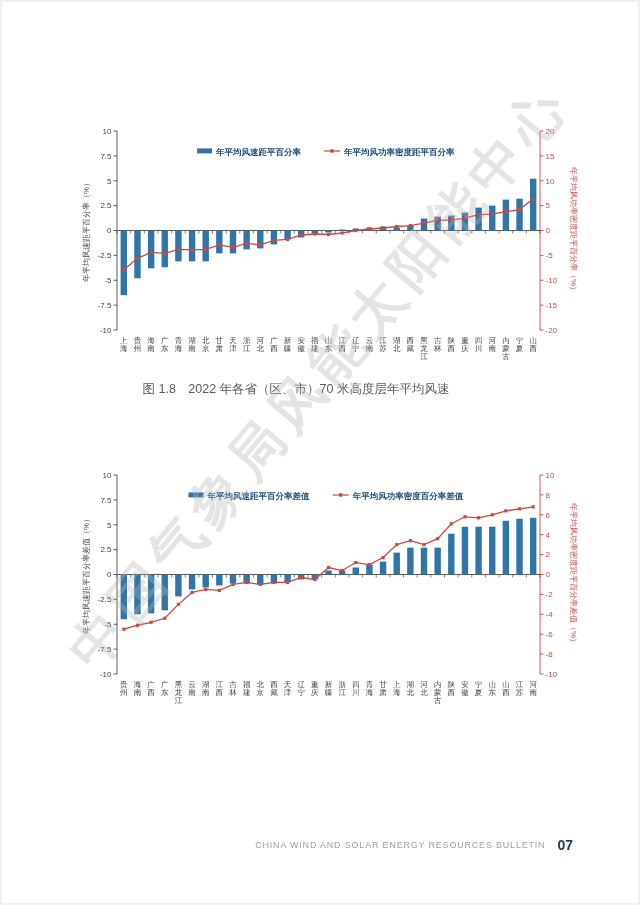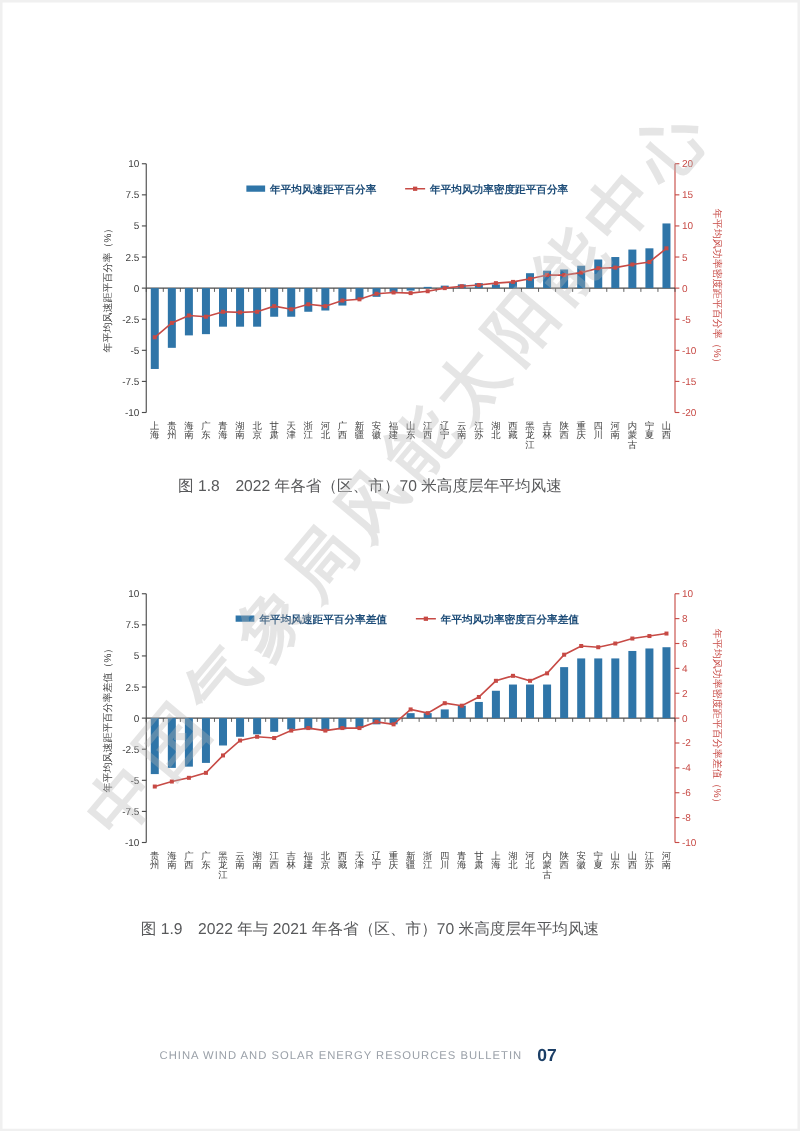--- a/index.html
+++ b/index.html
@@ -9,21 +9,21 @@
   .watermark{position:absolute;left:-80px;top:340px;width:800px;text-align:center;
         transform:rotate(-50deg);font-size:54px;font-weight:bold;color:#b5b5b5;
         opacity:.34;letter-spacing:8px;white-space:nowrap;pointer-events:none;z-index:5;}
   .chart{position:absolute;left:72px;width:520px;height:252px;z-index:1;}
   #chart1{top:124px;}
   #chart2{top:468px;}
   .caption{position:absolute;left:0;width:592px;text-align:center;font-size:12.5px;
         color:#58595b;line-height:21px;z-index:2;}
   #caption1{top:379px;}
   #caption2{top:733px;}
-  .footer{position:absolute;top:834px;left:0;width:573px;text-align:center;z-index:2;}
+  .footer{position:absolute;top:834px;left:0;width:573px;text-align:right;z-index:2;}
   .footer-text{font-size:9px;color:#9aa0a8;letter-spacing:.8px;}
   .page-num{font-size:14px;font-weight:bold;color:#1c3f66;margin-left:12px;vertical-align:-1.5px;}
 </style>
 </head>
 <body>
 
 <div class="page">
 
   <div class="watermark">中国气象局风能太阳能中心</div>
 
@@ -380,21 +380,20 @@
           <text x="461.1774193548387" y="219" font-size="7.5" fill="#3f3f3f" text-anchor="middle" font-family="&quot;Liberation Sans&quot;, sans-serif"><tspan x="461.1774193548387" dy="0">河</tspan><tspan x="461.1774193548387" dy="7.8">南</tspan></text>
           <rect x="116.5" y="24.4" width="15" height="5" fill="#2f75a8"></rect>
           <text x="135.5" y="30.5" font-size="8.5" fill="#1f4e79" font-family="&quot;Liberation Sans&quot;, sans-serif" font-weight="bold">年平均风速距平百分率差值</text>
           <line x1="260.7" y1="27" x2="276.7" y2="27" stroke="#c74a45" stroke-width="1.2"></line>
           <rect x="267" y="25.3" width="3.4" height="3.4" fill="#c74a45"></rect>
           <text x="280.7" y="30.5" font-size="8.5" fill="#1f4e79" font-family="&quot;Liberation Sans&quot;, sans-serif" font-weight="bold">年平均风功率密度百分率差值</text>
           <text x="17" y="106.5" font-size="8" fill="#3f3f3f" font-family="&quot;Liberation Sans&quot;, sans-serif" text-anchor="middle" transform="rotate(-90 17 106.5)">年平均风速距平百分率差值（%）</text>
           <text x="499" y="106.5" font-size="8" fill="#c74a45" font-family="&quot;Liberation Sans&quot;, sans-serif" text-anchor="middle" transform="rotate(90 499 106.5)">年平均风功率密度距平百分率差值（%）</text>
         </svg></div>
     <div class="caption" id="caption2">
-      <div>图 1.9　2022 年与 2021 年各省（区、市）70 米高度层年平均风速</div>
     </div>
   </section>
 
   <div class="footer">
     <span class="footer-text">CHINA WIND AND SOLAR ENERGY RESOURCES BULLETIN</span><span class="page-num">07</span>
   </div>
 
 </div>
 
 </body></html>

